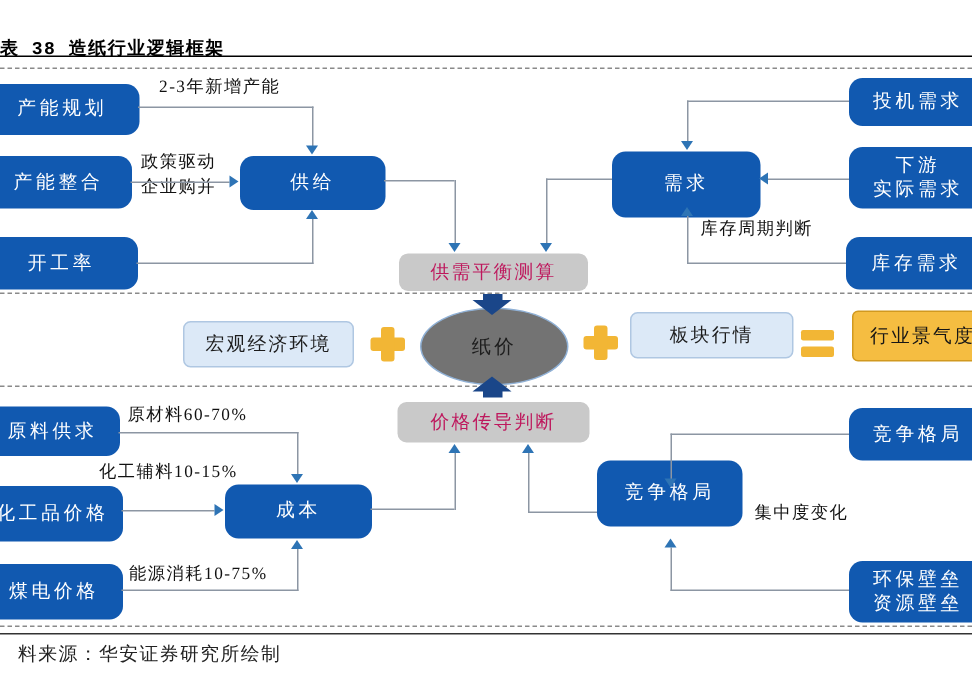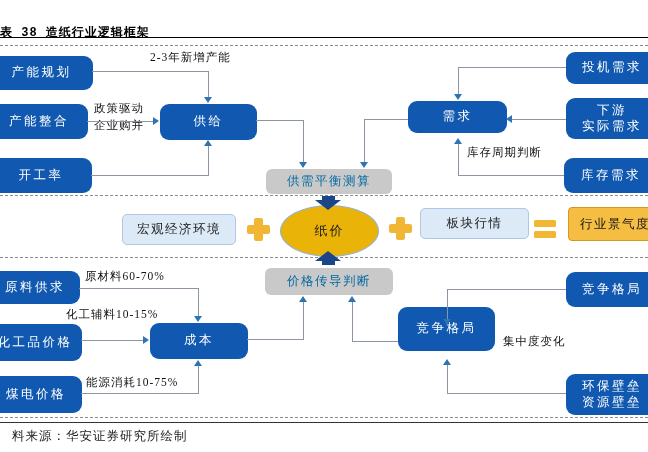--- a/index.html
+++ b/index.html
@@ -10,31 +10,31 @@
   }
   .abs{position:absolute;}
   .hline{position:absolute;height:0;border-top:1.5px solid #000;}
   .dash{position:absolute;height:0;border-top:1px dashed #8a8a8a;}
   .node{
     position:absolute;background:#1159B0;color:#fff;border-radius:9px;
     display:flex;align-items:center;justify-content:center;text-align:center;
     font-size:12.5px;letter-spacing:2.5px;line-height:1.25;
   }
   .gray{
-    position:absolute;background:#C9C9C9;color:#0369a1;border-radius:6px;
+    position:absolute;background:#C9C9C9;color:#be185d;border-radius:6px;
     display:flex;align-items:center;justify-content:center;
     font-size:12.5px;letter-spacing:1.5px;
   }
   .lblue{
     position:absolute;background:#DCE9F7;border:1px solid #AFC7E2;color:#1c1c1c;
     border-radius:5px;display:flex;align-items:center;justify-content:center;
     font-size:12.5px;letter-spacing:1.5px;
   }
   .ellipse{
-    position:absolute;background:#eab308;border:1.5px solid #90B1D6;color:#1c1c1c;
+    position:absolute;background:#737373;border:1.5px solid #90B1D6;color:#1c1c1c;
     border-radius:50%;display:flex;align-items:center;justify-content:center;
     font-size:13px;letter-spacing:2px;
   }
   .ybox{
     position:absolute;background:#F5BD41;border:1px solid #D1991F;color:#161616;
     border-radius:4px;display:flex;align-items:center;justify-content:center;
     font-size:12.5px;letter-spacing:1.5px;
   }
   .edge-label{position:absolute;font-size:11.5px;color:#111;letter-spacing:1px;white-space:nowrap;}
   .line{position:absolute;background:#8C96A3;}
@@ -83,21 +83,21 @@
   <div class="node" style="left:566px;top:52px;width:92px;height:32px;">
       <span>投机需求</span>
     </div>
   <div class="node" style="left:566px;top:98px;width:92px;height:41px;flex-direction:column;">
     <span>下游</span>
     <span>实际需求</span>
   </div>
   <div class="node" style="left:564px;top:158px;width:94px;height:35px;">
       <span>库存需求</span>
     </div>
-  <div class="node" style="left:408px;top:101px;width:99px;height:32px;">
+  <div class="node" style="left:408px;top:101px;width:99px;height:44px;">
       <span>需求</span>
     </div>
 
   <div class="gray" style="left:266px;top:169px;width:126px;height:25px;">
       <span>供需平衡测算</span>
     </div>
   <div class="gray" style="left:265px;top:268px;width:128px;height:27px;">
       <span>价格传导判断</span>
     </div>
 
@@ -148,21 +148,21 @@
       <span>竞争格局</span>
     </div>
   <div class="node" style="left:566px;top:272px;width:92px;height:35px;">
       <span>竞争格局</span>
     </div>
   <div class="node" style="left:566px;top:374px;width:92px;height:41px;flex-direction:column;">
     <span>环保壁垒</span>
     <span>资源壁垒</span>
   </div>
 
-  <div class="edge-label" style="left:106px;top:50px;margin-left:44px;">2-3年新增产能</div>
+  <div class="edge-label" style="left:106px;top:50px;">2-3年新增产能</div>
   <div class="edge-label" style="left:94px;top:100px;line-height:17px;">
     <div>政策驱动</div>
     <div>企业购并</div>
   </div>
   <div class="edge-label" style="left:467px;top:145px;">库存周期判断</div>
   <div class="edge-label" style="left:85px;top:269px;">原材料60-70%</div>
   <div class="edge-label" style="left:66px;top:307px;">化工辅料10-15%</div>
   <div class="edge-label" style="left:86px;top:375px;">能源消耗10-75%</div>
   <div class="edge-label" style="left:503px;top:334px;">集中度变化</div>
 

